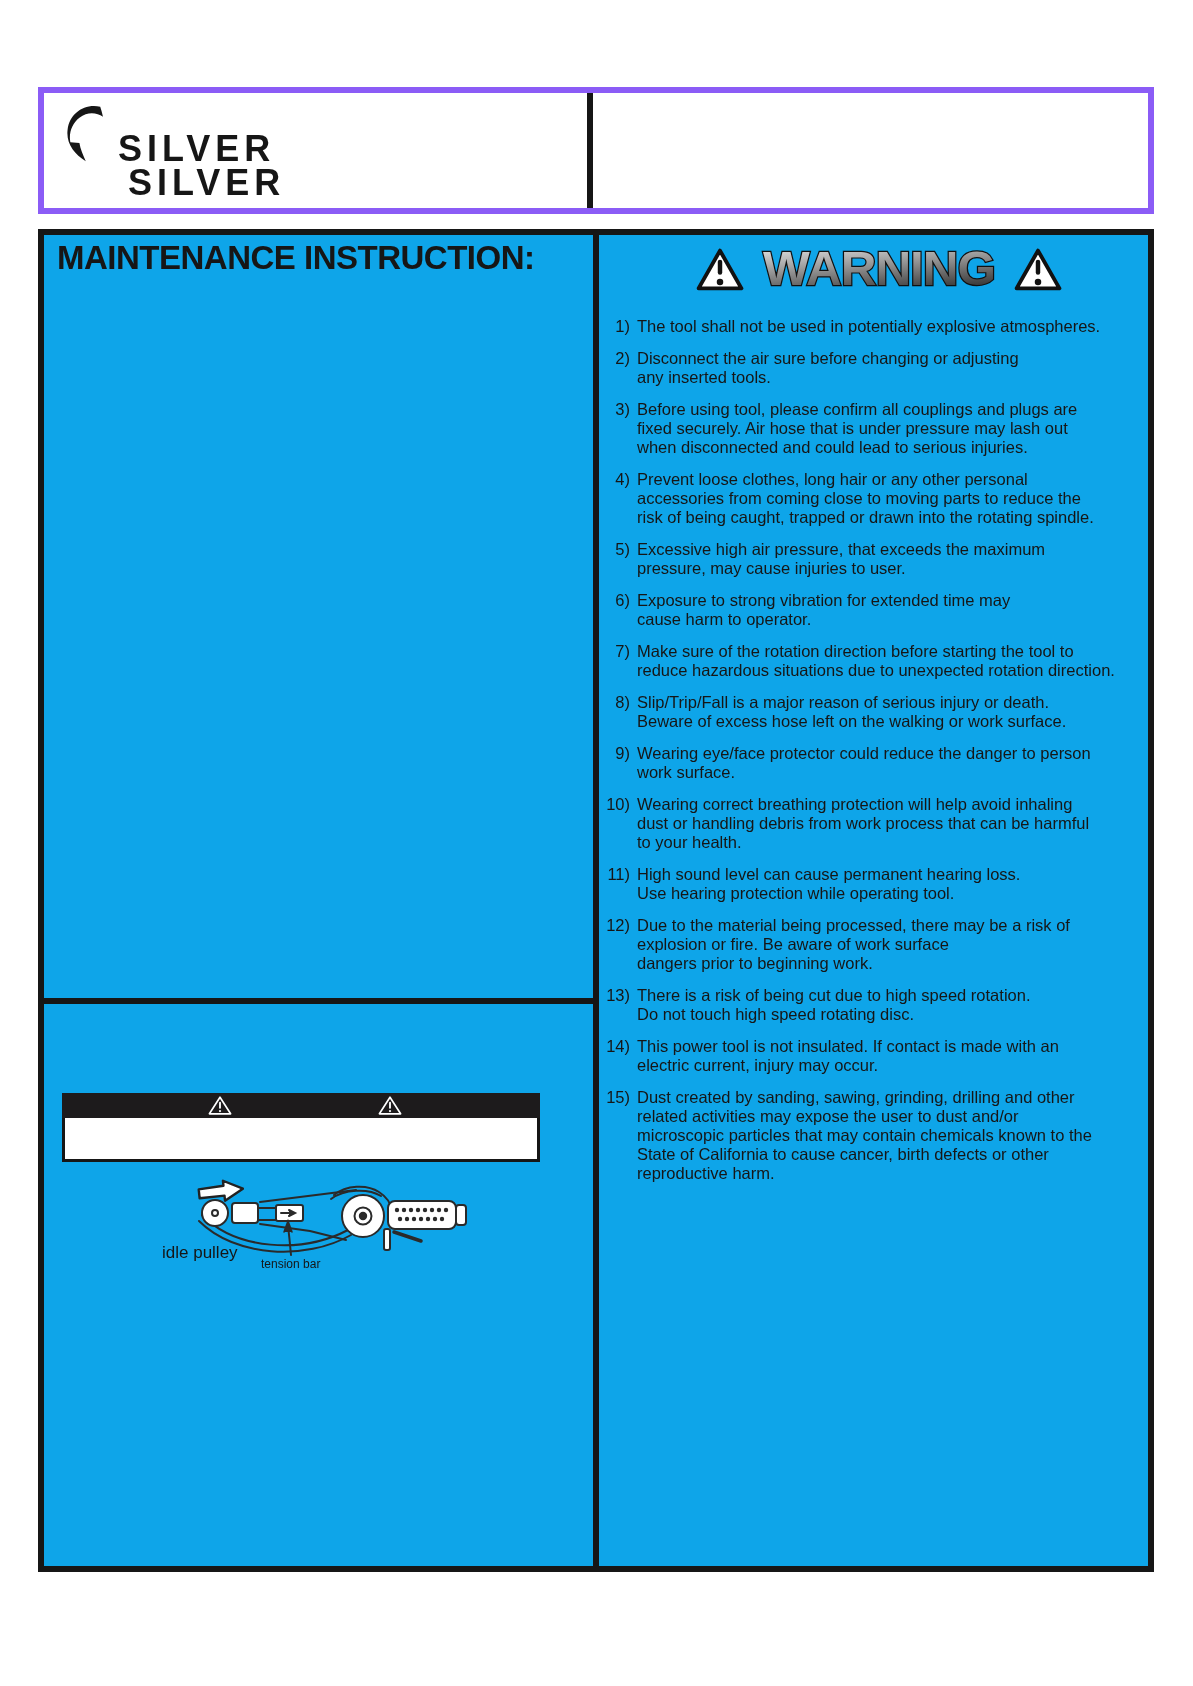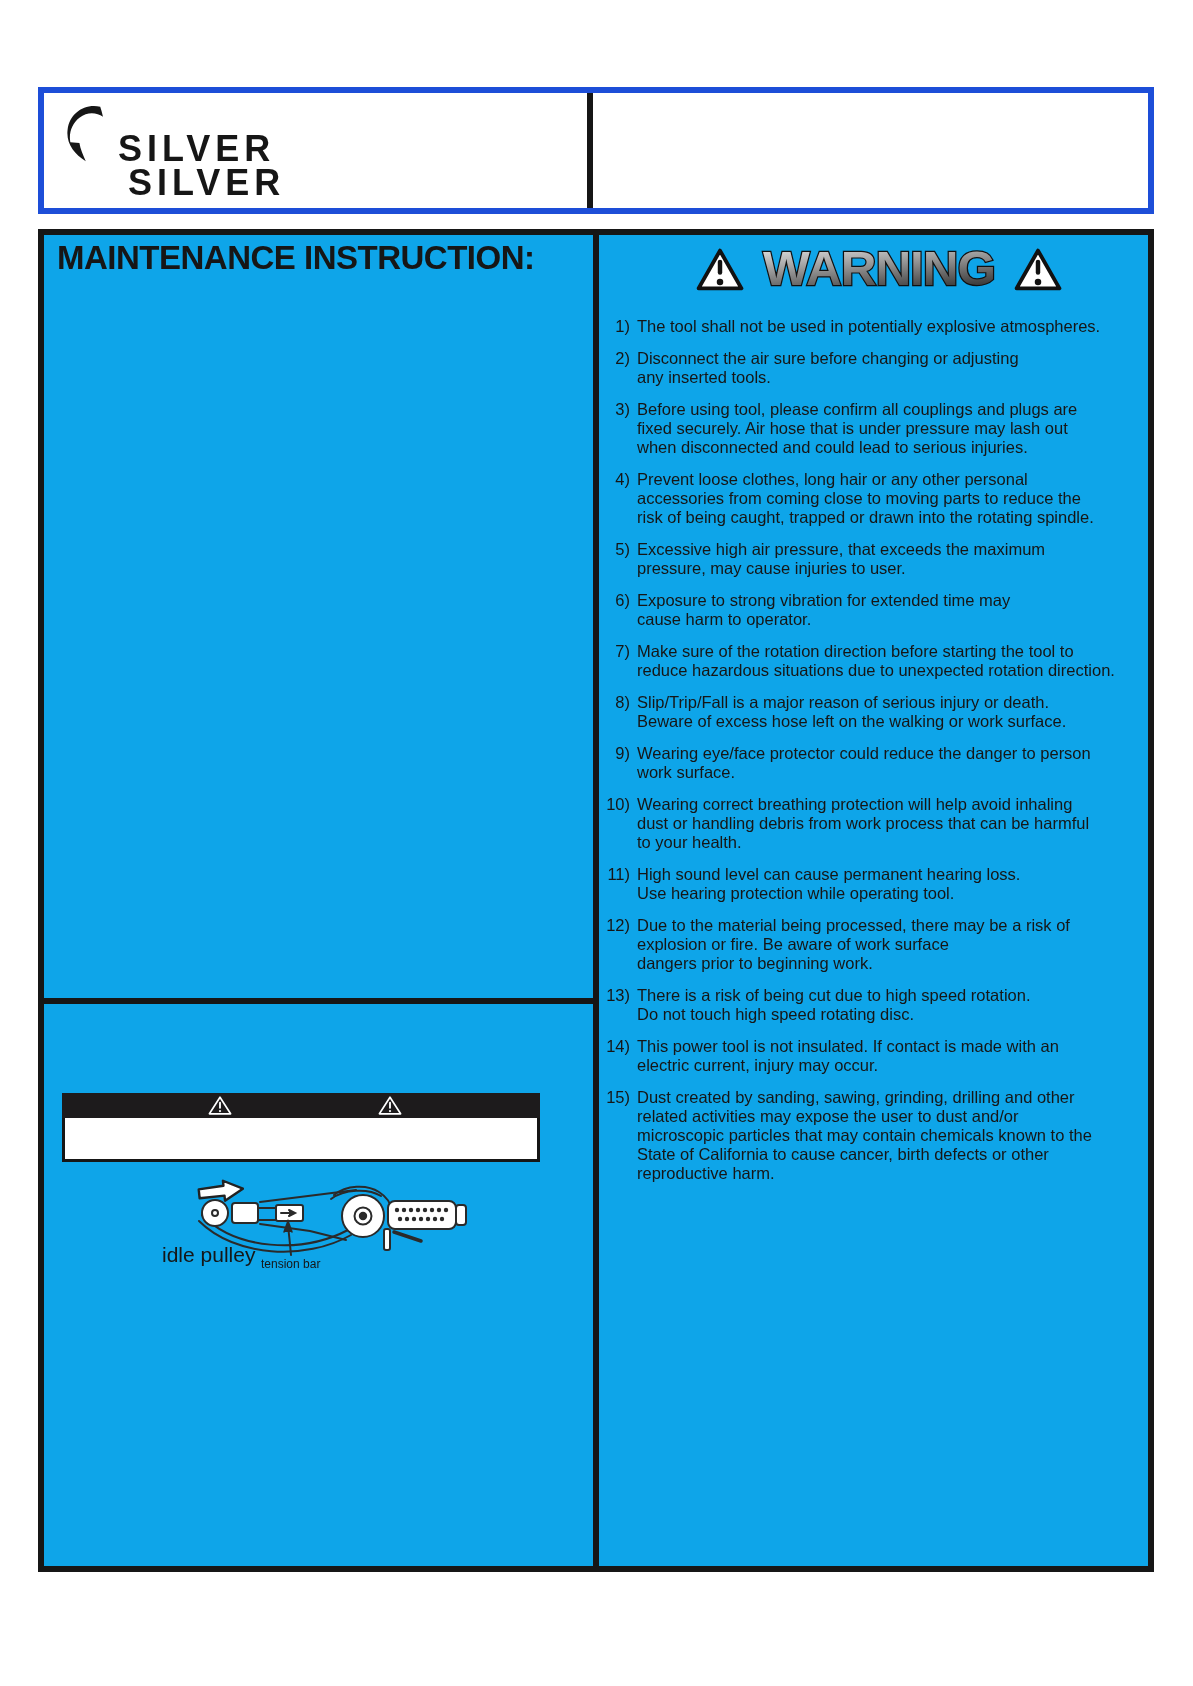--- a/index.html
+++ b/index.html
@@ -1,21 +1,21 @@
 <!DOCTYPE html>
 <html><head>
 <meta charset="utf-8">
 <style>
   html,body{margin:0;padding:0;background:#ffffff;}
   .page{position:relative;width:1193px;height:1686px;background:#fff;
         font-family:"Liberation Sans","DejaVu Sans",sans-serif;color:#161616;overflow:hidden;}
 
   
   .header-box{position:absolute;left:38px;top:87px;width:1116px;height:127px;
-              border:6px solid #1d4ed8;box-sizing:border-box;display:flex;background:#fff;}
+              border:6px solid #8b5cf6;box-sizing:border-box;display:flex;background:#fff;}
   .header-left{width:549px;border-right:6px solid #161616;box-sizing:border-box;position:relative;}
   .header-right{flex:1;}
   .logo{position:absolute;left:18px;top:6px;width:300px;height:108px;}
   .eagle{position:absolute;left:2px;top:6px;width:58px;height:58px;}
   .logo-w1{position:absolute;left:56px;top:32px;font-size:36px;font-weight:bold;
            letter-spacing:5px;line-height:1;}
   .logo-w2{position:absolute;left:66px;top:66px;font-size:36px;font-weight:bold;
            letter-spacing:5px;line-height:1;}
 
   
@@ -39,21 +39,21 @@
   .warn-line{white-space:nowrap;}
 
   
   .banner-black{position:absolute;left:18px;top:858px;width:478px;height:25px;background:#1d1b1c;}
   .banner-tri{position:absolute;top:2px;width:24px;height:21px;}
   .banner-tri.t1{left:146px;} .banner-tri.t2{left:316px;}
   .white-box{position:absolute;left:18px;top:883px;width:478px;height:44px;background:#fff;
              border:3px solid #161616;border-top:none;box-sizing:border-box;}
   .open-arrow{position:absolute;left:152px;top:942px;width:50px;height:28px;}
   .tool-svg{position:absolute;left:106px;top:948px;width:330px;height:100px;}
-  .lbl-idle{position:absolute;left:118px;top:1008px;font-size:21px;}
+  .lbl-idle{position:absolute;left:118px;top:1008px;font-size:17px;}
   .lbl-tension{position:absolute;left:217px;top:1022px;font-size:12px;}
 </style>
 </head>
 <body>
 
 <div class="page">
 
   <div class="header-box">
     <div class="header-left">
       <div class="logo">

